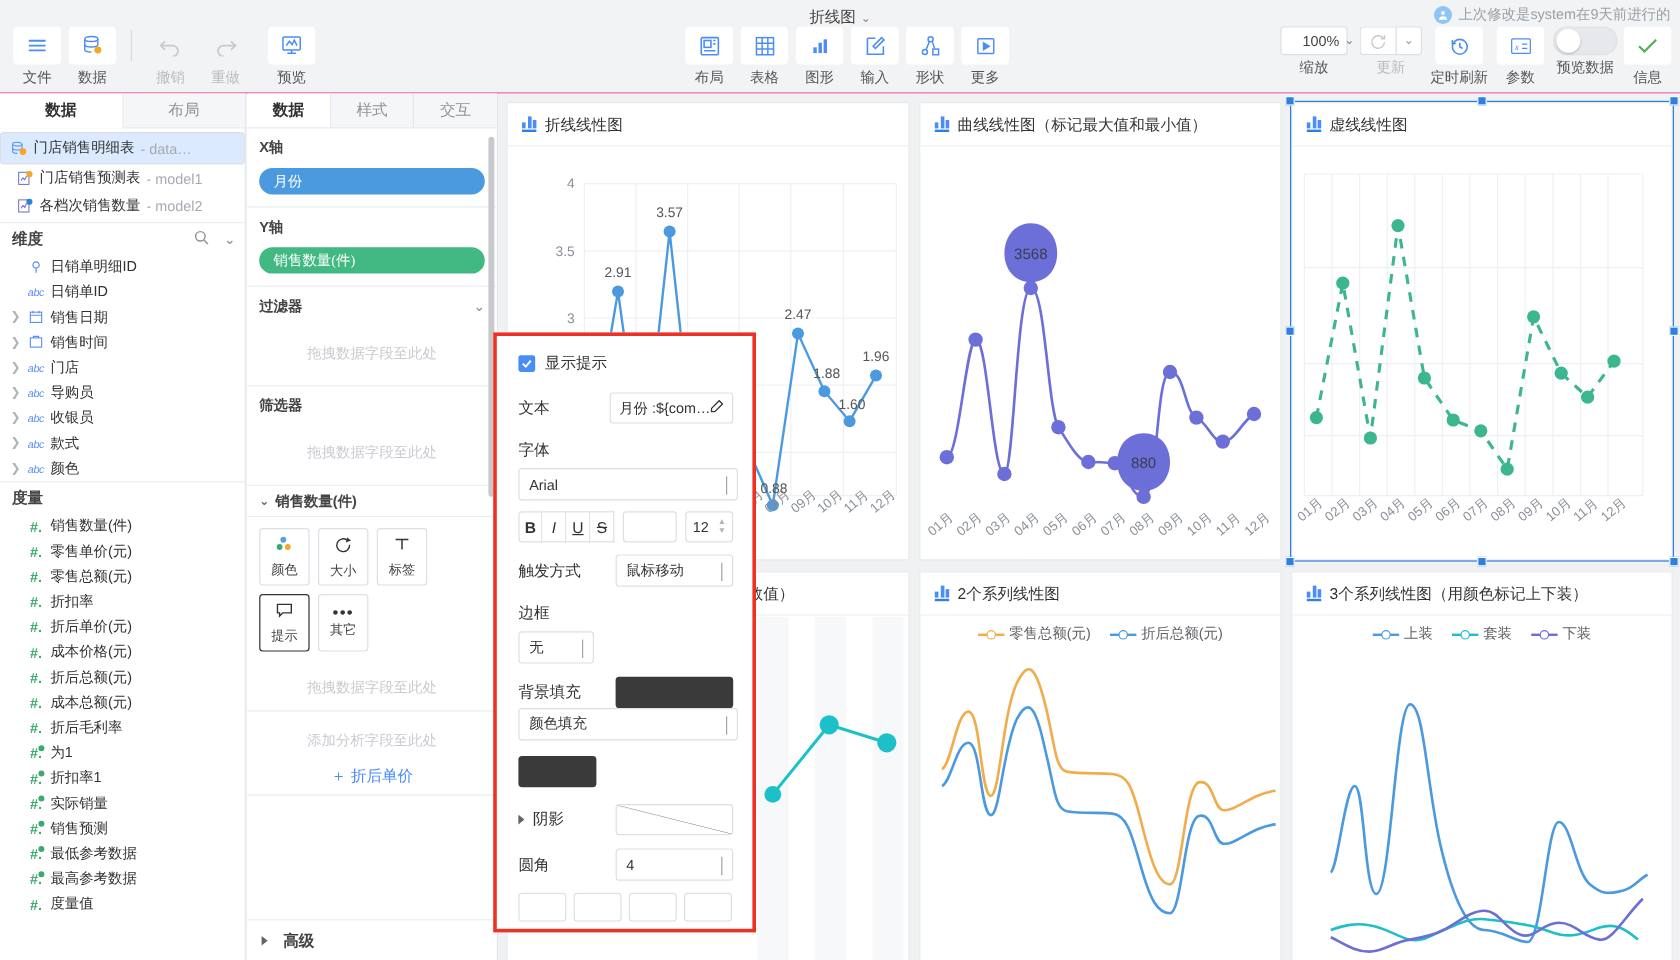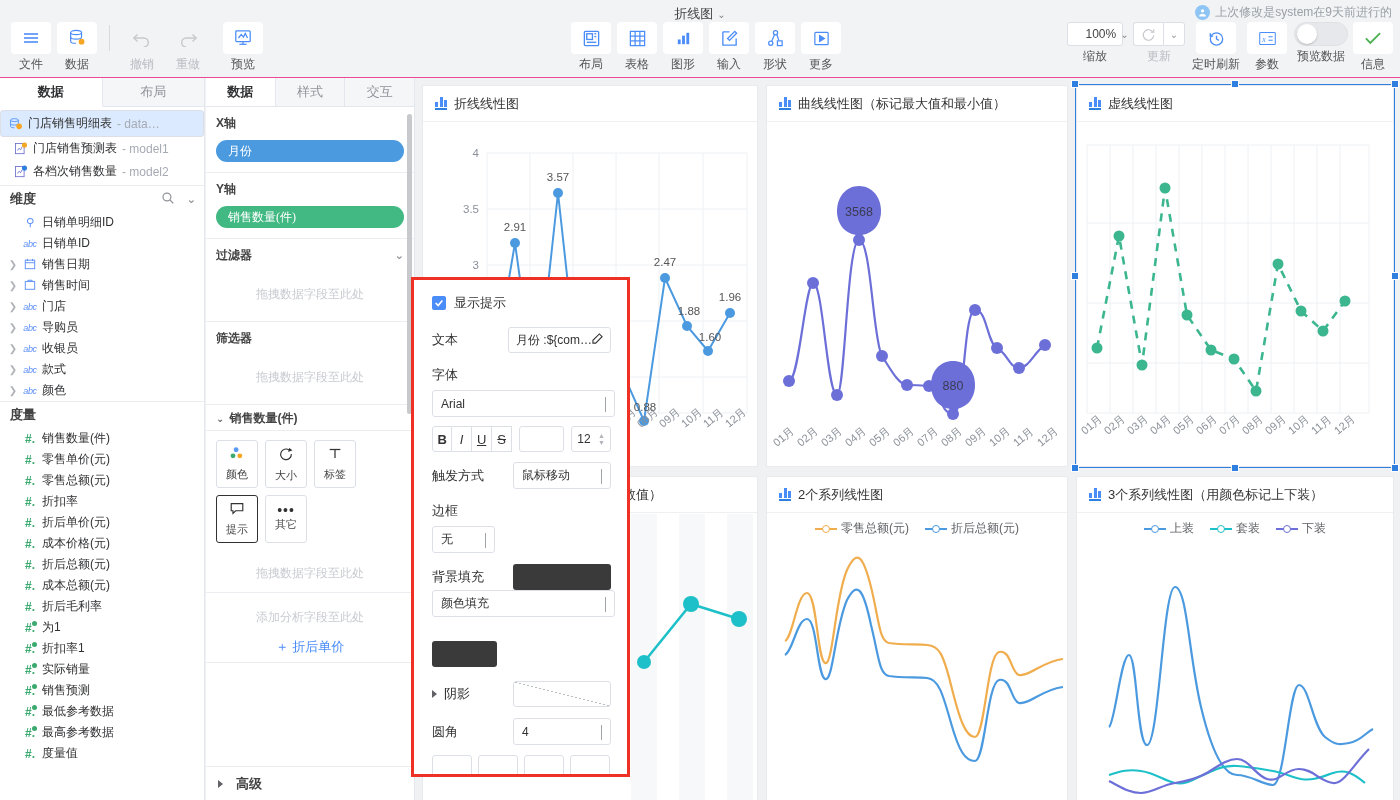--- a/index.html
+++ b/index.html
@@ -952,21 +952,21 @@
       <div class="sel" style="width:63px;margin-bottom:11px;">
         <span>无</span>
         <span class="cv"><span class="chev"></span></span>
       </div>
 
       <div class="pp-row" style="margin-bottom:0;">
         <span class="pp-lab" style="width:86px;">背景填充</span>
         <span class="swatch" style="width:103px;background:#3a3a3a;"></span>
       </div>
 
-      <div class="sel" style="width:183px;margin-bottom:24px;">
+      <div class="sel" style="width:183px;margin-bottom:13px;">
         <span>颜色填充</span>
         <span class="cv"><span class="chev"></span></span>
       </div>
 
       <div class="swatch" style="width:65px;background:#3a3a3a;margin-bottom:14px;"></div>
 
       <div class="pp-row" style="margin-bottom:11px;">
         <span class="tri"></span>
         <span class="pp-lab" style="width:72px;">阴影</span>
         <span class="grad" style="width:103px;"></span>

